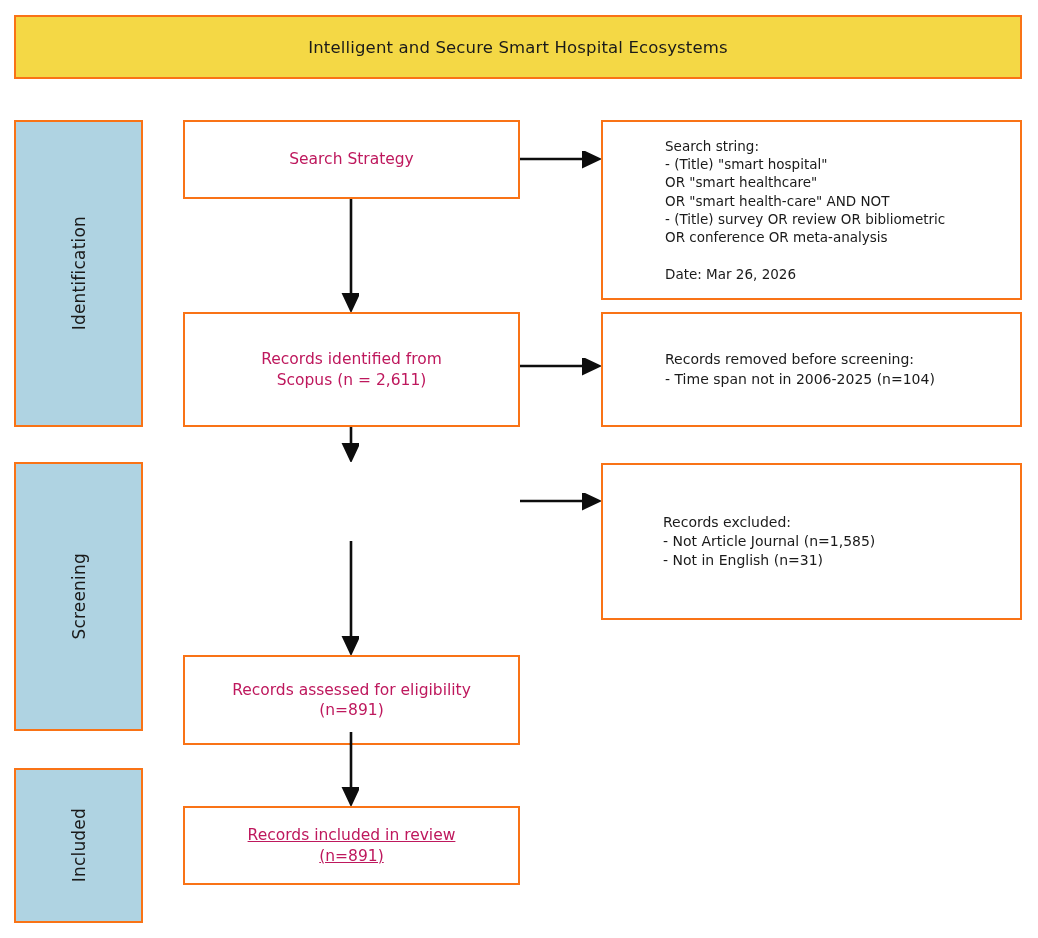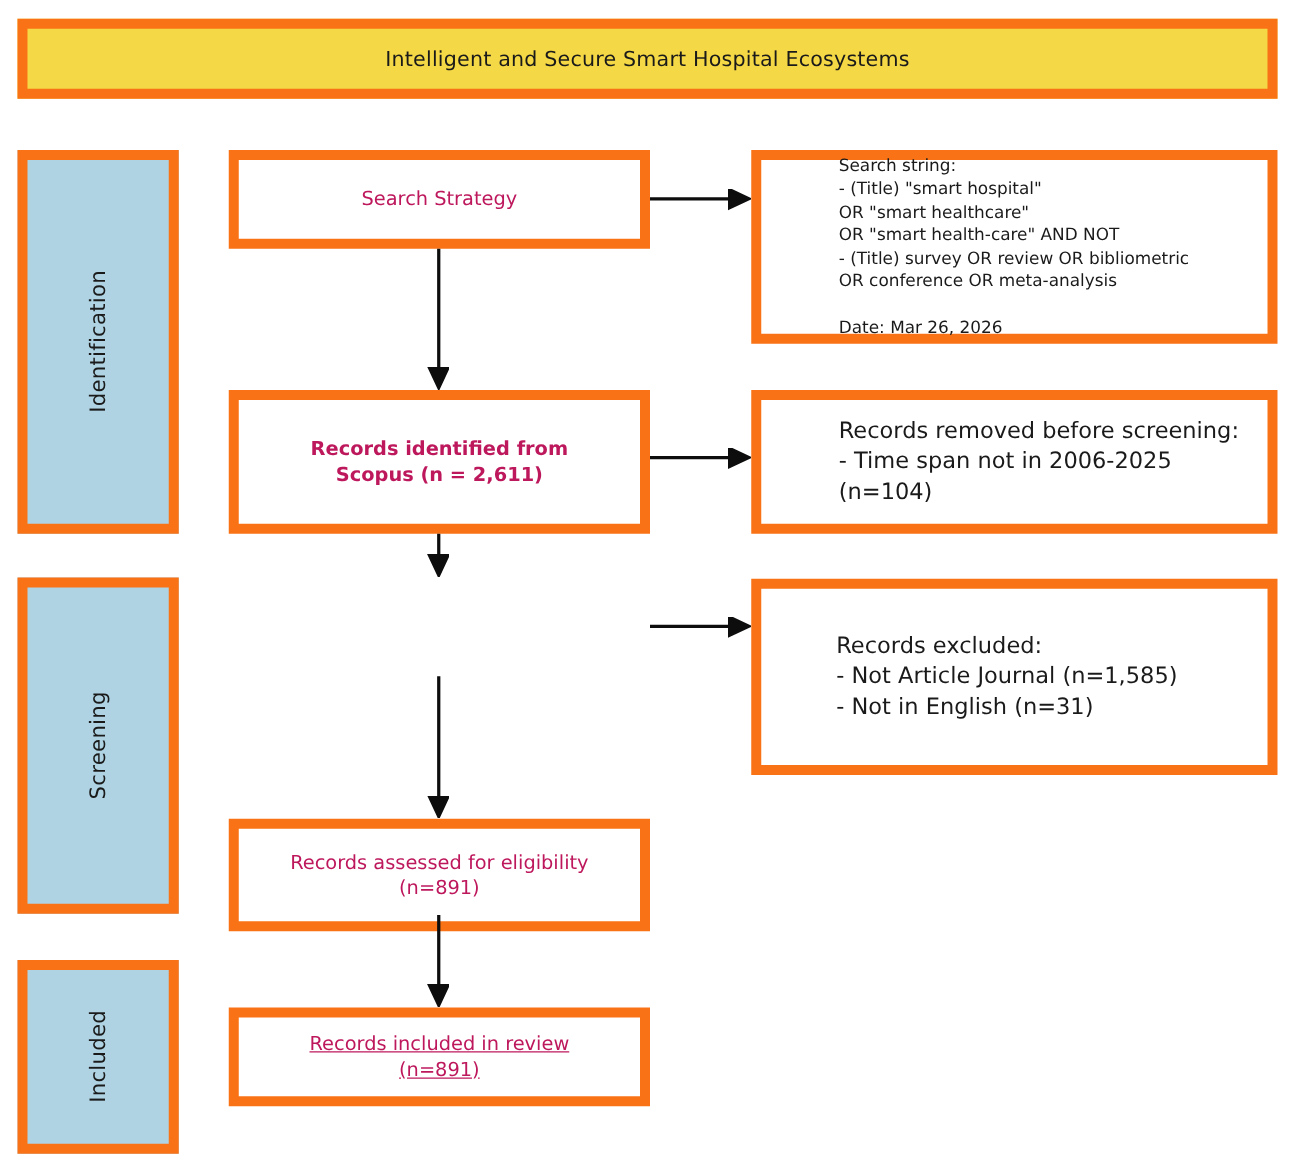--- a/index.html
+++ b/index.html
@@ -16,21 +16,21 @@
     width: 1038px;
     height: 938px;
     background: #ffffff;
     overflow: hidden;
   }
 
   
   .box {
     position: absolute;
     box-sizing: border-box;
-    border: 8px solid #f97316;
+    border: 2px solid #f97316;
     background: #ffffff;
     display: flex;
   }
 
   
   #title-banner {
     left: 14px;
     top: 15px;
     width: 1008px;
     height: 64px;
@@ -85,28 +85,28 @@
   #box-records-included  { top: 806px; height: 79px; }
 
   
   .side-box {
     left: 601px;
     width: 421px;
     align-items: center;
     justify-content: flex-start;
   }
   .side-text {
-    font-size: 18px;
+    font-size: 14px;
     line-height: 1.36;
     color: #1a1a1a;
     white-space: pre-line;
     text-align: left;
     padding-left: 60px;
   }
-  #box-search-string  { top: 120px; height: 155px; }
+  #box-search-string  { top: 120px; height: 180px; }
   #box-search-string .side-text { padding-left: 62px; font-size: 13.5px; }
   #box-records-removed{ top: 312px; height: 115px; }
   #box-records-removed .side-text { padding-left: 62px; }
   #box-records-excluded{ top: 463px; height: 157px; }
   #box-records-excluded .side-text { }
 
   
   .conn {
     position: absolute;
     overflow: visible;
@@ -133,21 +133,21 @@
   </div>
   <div class="box stage-box" id="stage-included">
     <span class="stage-label">Included</span>
   </div>
 
   <div class="box flow-box" id="box-search-strategy">
     <span class="flow-text">Search Strategy</span>
   </div>
 
   <div class="box flow-box" id="box-records-identified">
-    <span class="flow-text" style="white-space:pre-line;font-weight:bold;">Records identified from
+    <span class="flow-text" style="white-space:pre-line;">Records identified from
 Scopus (n = 2,611)</span>
   </div>
 
 
   <div class="box flow-box" id="box-records-eligible">
     <span class="flow-text" style="white-space:pre-line;">Records assessed for eligibility
 (n=891)</span>
   </div>
 
   <div class="box flow-box" id="box-records-included">

